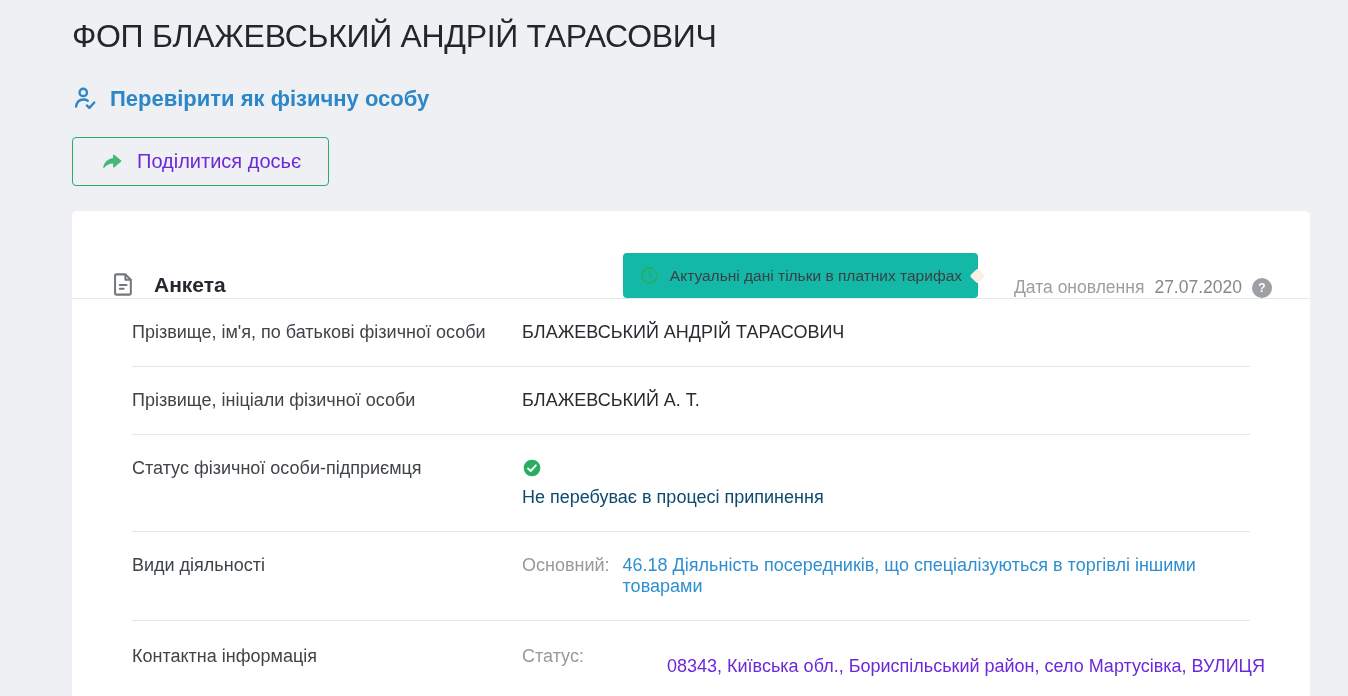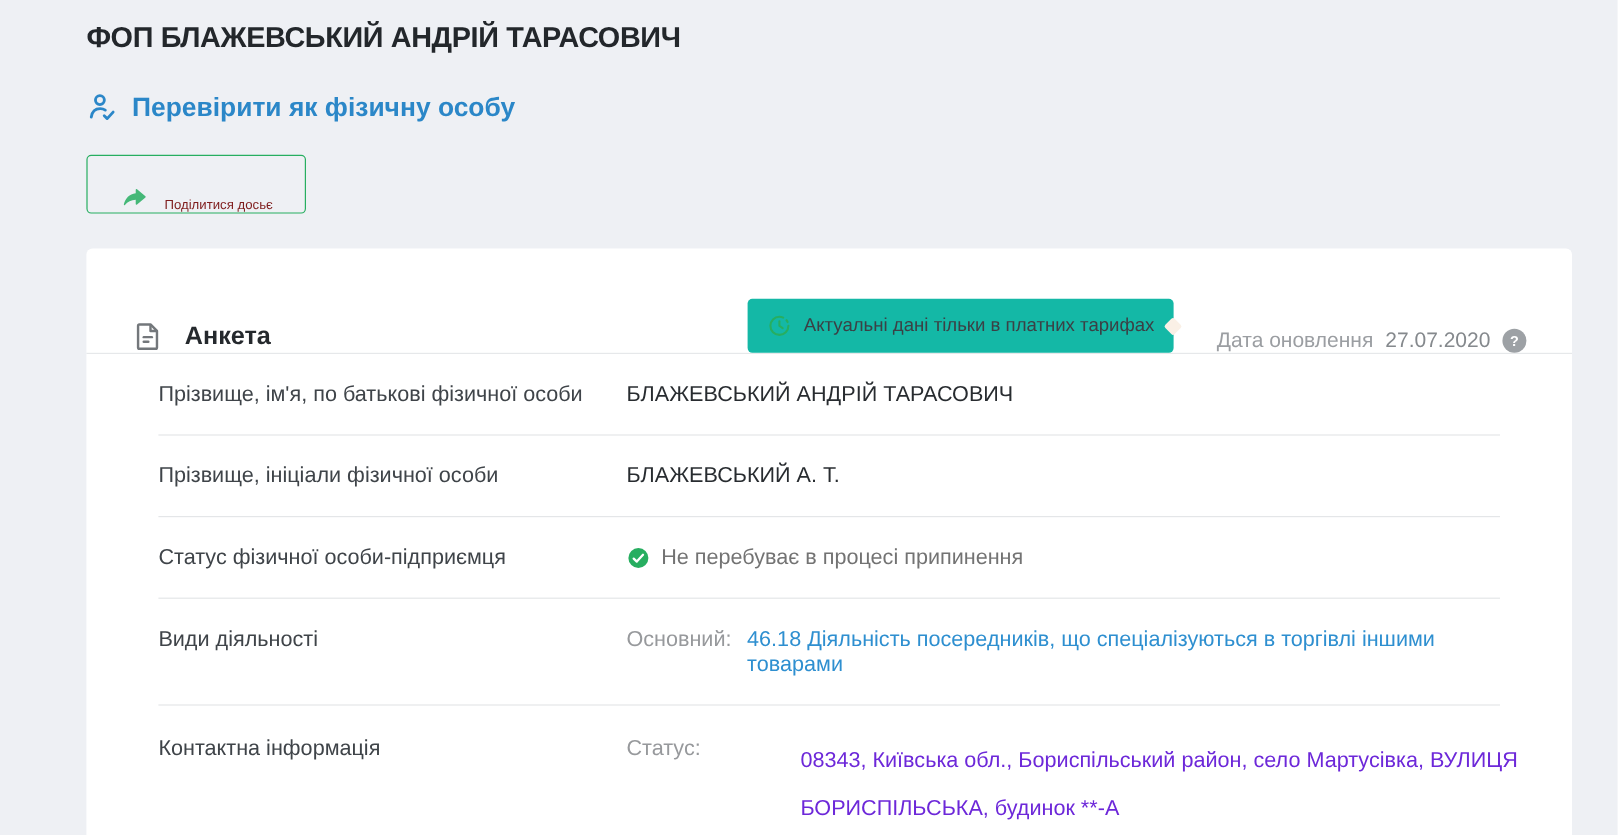--- a/index.html
+++ b/index.html
@@ -7,48 +7,48 @@
   body {
     background: #eef0f4;
     font-family: "Liberation Sans", sans-serif;
     -webkit-font-smoothing: antialiased;
   }
   .page { padding: 0 38px 0 72px; }
 
   
   .page-title {
     margin-top: 18px;
-    font-size: 24px;
-    font-weight: 700;
+    font-size: 32px;
+    font-weight: 400;
     letter-spacing: -0.3px;
     color: #23272b;
   }
   .check-link {
     margin-top: 30px;
     display: inline-flex;
     align-items: center;
     gap: 11px;
     color: #2b87c8;
     font-size: 22px;
     font-weight: 600;
     cursor: pointer;
   }
   .share-btn-wrap { margin-top: 21px; }
   .share-btn {
     display: inline-flex;
-    align-items: flex-end;
+    align-items: center;
     gap: 13px;
     height: 49px;
     padding: 0 27px;
     background: transparent;
     border: 1px solid #27ae60;
     border-radius: 4px;
     font-family: "Liberation Sans", sans-serif;
-    font-size: 11px;
-    color: #7f1d1d;
+    font-size: 20px;
+    color: #6d28d9;
     cursor: pointer;
   }
 
   
   .card {
     margin-top: 25px;
     background: #ffffff;
     border-radius: 5px;
     height: 580px;
   }
@@ -120,24 +120,24 @@
   }
   .row:last-child { border-bottom: none; padding-top: 25px; }
   .row-label {
     width: 390px;
     flex-shrink: 0;
     color: #3f4449;
   }
   .row-value { color: #282c30; }
   .status {
     display: flex;
-    align-items: center;
     gap: 9px;
-    color: #737373;
+    color: #0c4a6e;
     font-weight: 500;
+    flex-direction: column;
   }
   .value-stack { display: flex; flex-direction: row; gap: 13px; }
   .muted { color: #97999c; }
   .activity-link { color: #2e8fd0; cursor: pointer; }
   .contact { display: flex; }
   .addr-label { width: 145px; flex-shrink: 0; color: #97999c; }
   .addr-text { width: 600px; line-height: 40px; color: #6d28d9; }
 
   .icon { display: inline-flex; flex-shrink: 0; }
 </style>

